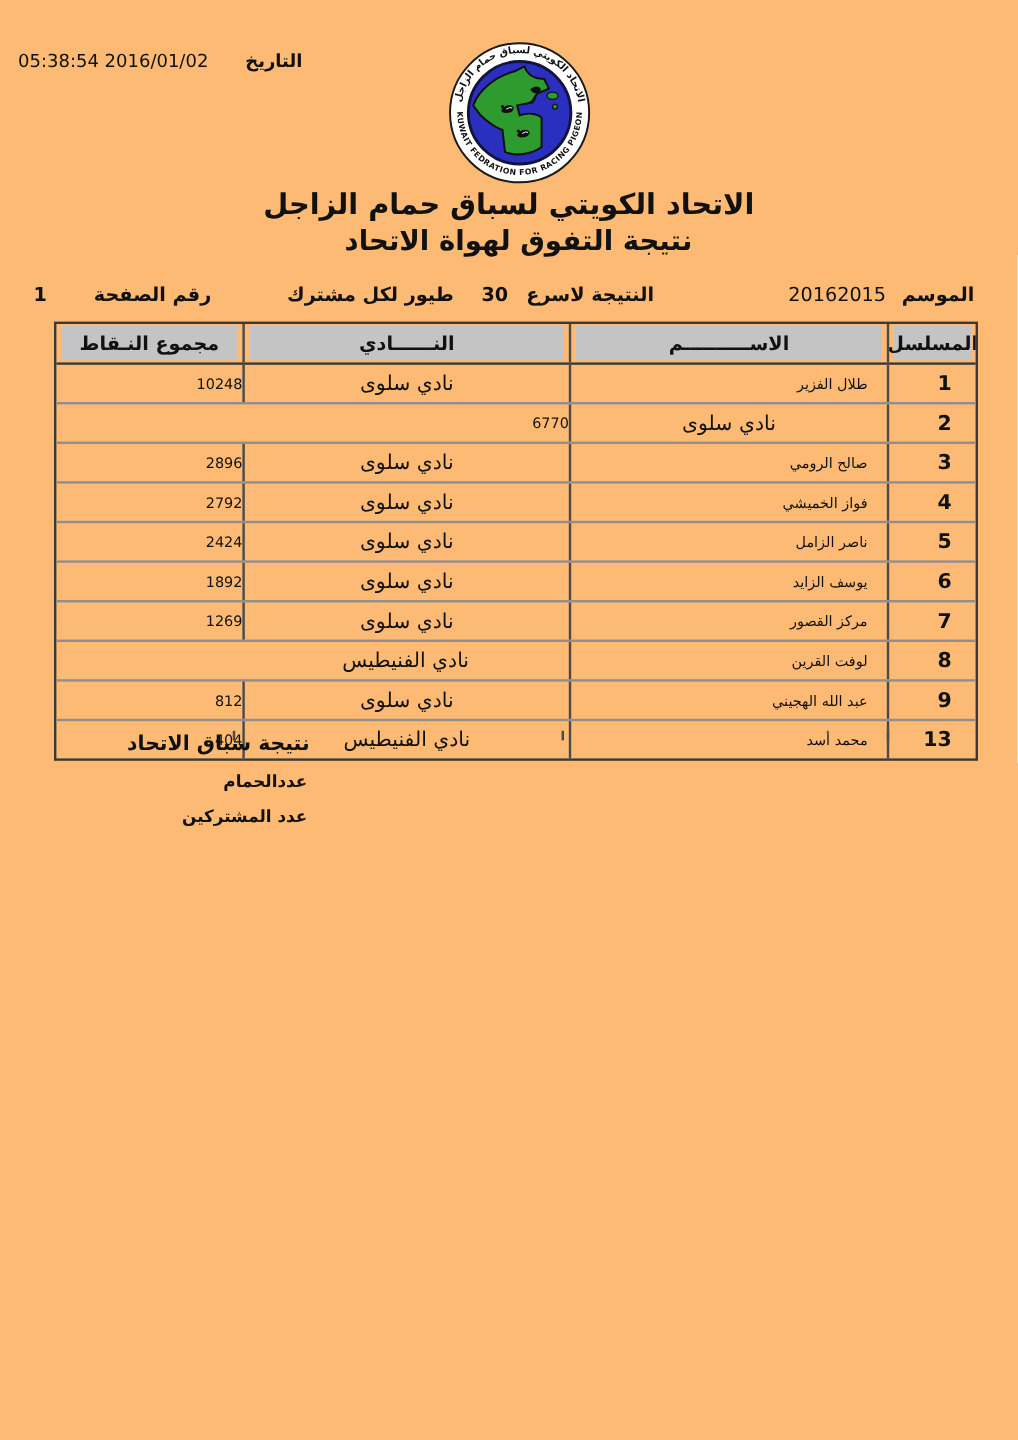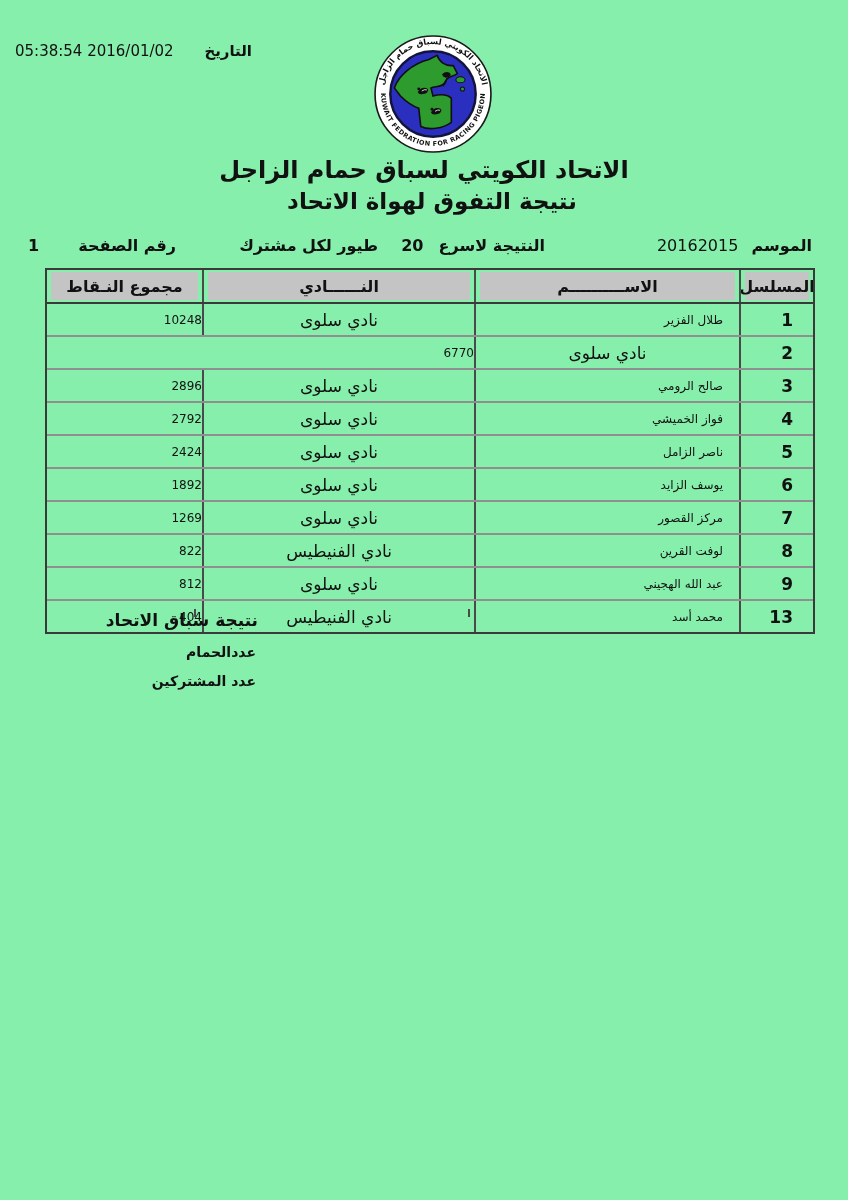--- a/index.html
+++ b/index.html
@@ -1,19 +1,19 @@
 <!DOCTYPE html>
 <html lang="ar"><head>
 <meta charset="utf-8">
 <style>
   html,body { margin:0; padding:0; background:#ffffff; }
   .page {
     position: relative;
     width: 848px; height: 1200px;
-    background: #86efac;
+    background: #fdba74;
     font-family: "DejaVu Sans", sans-serif;
     color: #111;
     overflow: hidden;
   }
   
   .dateline {
     position: absolute; top: 42px; right: 596px;
     direction: rtl; white-space: nowrap;
     font-size: 15px;
   }
@@ -136,21 +136,21 @@
     <div class="title2">نتيجة التفوق لهواة الاتحاد</div>
   </div>
 
   <div class="meta">
     <div class="season">
       <span class="lbl">الموسم</span>
       <span class="val">20162015</span>
     </div>
     <div class="result">
       <span class="lbl">النتيجة لاسرع</span>
-      <span class="cnt">20</span>
+      <span class="cnt">30</span>
       <span class="sfx">طيور لكل مشترك</span>
     </div>
     <div class="pageno">
       <span class="lbl">رقم الصفحة</span>
       <span class="val">1</span>
     </div>
   </div>
 
   <div class="rtable">
     <div class="trow head">
@@ -198,21 +198,20 @@
     <div class="trow body">
       <div class="cell c-serial">7</div>
       <div class="cell c-name">مركز القصور</div>
       <div class="cell c-club">نادي سلوى</div>
       <div class="cell c-points">1269</div>
     </div>
     <div class="trow body">
       <div class="cell c-serial">8</div>
       <div class="cell c-name">لوفت القرين</div>
       <div class="cell c-club">نادي الفنيطيس</div>
-      <div class="cell c-points">822</div>
     </div>
     <div class="trow body">
       <div class="cell c-serial">9</div>
       <div class="cell c-name">عبد الله الهجيني</div>
       <div class="cell c-club">نادي سلوى</div>
       <div class="cell c-points">812</div>
     </div>
     <div class="trow body">
       <div class="cell c-serial">13</div>
       <div class="cell c-name">محمد أسد</div>

